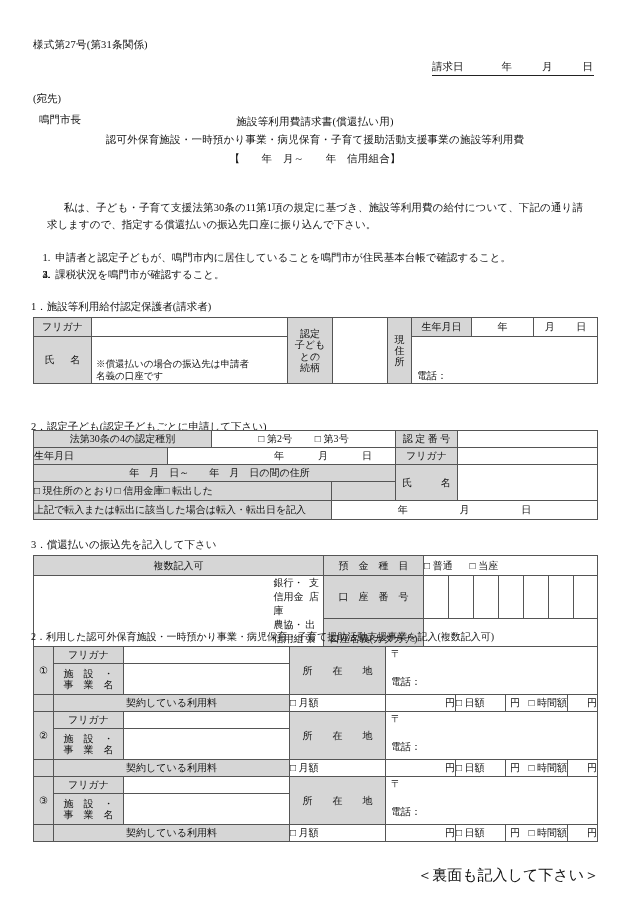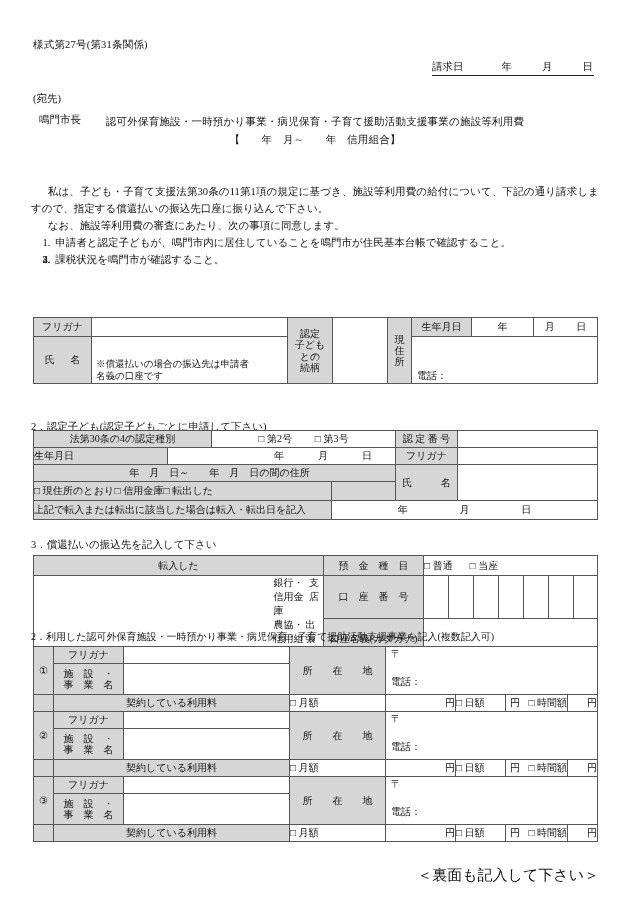--- a/index.html
+++ b/index.html
@@ -69,21 +69,21 @@
   .title-block .t3 { letter-spacing: .2px; }
 
   
   .statement {
     position: absolute;
     left: 31px; top: 183px;
     width: 568px;
     font-size: 10.5px;
     line-height: 1.62;
   }
-  .statement p { margin: 0; text-align: justify; }
+  .statement p { margin: 16px; text-align: justify; }
   .statement .indent1 { text-indent: 1.6em; }
   .statement ol {
     margin: 0;
     padding: 0;
     list-style: none;
   }
   .statement ol li {
     padding-left: 2.3em;
     position: relative;
   }
@@ -165,35 +165,36 @@
     <span class="cd-m">月</span>
     <span class="cd-d">日</span>
   </div>
 
   <div class="addressee">
     <span>(宛先)</span>
     <span class="mayor">鳴門市長</span>
   </div>
 
   <div class="title-block">
+    <div class="t1">施設等利用費請求書(償還払い用)</div>
     <div class="t2">認可外保育施設・一時預かり事業・病児保育・子育て援助活動支援事業の施設等利用費</div>
     <div class="t3">【　　年　月～　　年　信用組合】</div>
   </div>
 
   <div class="statement">
     <p class="indent1">私は、子ども・子育て支援法第30条の11第1項の規定に基づき、施設等利用費の給付について、下記の通り請求しますので、指定する償還払いの振込先口座に振り込んで下さい。</p>
-    <p class="indent1">なお、施設等利用費の審査にあたり、次の事項に同意します。</p>
     <ol>
       <li><span class="num">1.</span><span>申請者と認定子どもが、鳴門市内に居住していることを鳴門市が住民基本台帳で確認すること。</span></li>
       <li><span class="num">2.</span></li>
       <li><span class="num">3.</span></li>
       <li><span class="num">4.</span><span>課税状況を鳴門市が確認すること。</span></li>
     </ol>
   </div>
 
+  <div class="sec-head" style="top:300px">1．施設等利用給付認定保護者(請求者)</div>
 
   <table class="form" style="left:33px; top:317px; width:564px;">
     <colgroup>
       <col style="width:58px">
         <col style="width:196px">
         <col style="width:45px">
       <col style="width:55px">
         <col style="width:24px">
         <col style="width:60px">
       <col style="width:62px">
@@ -311,21 +312,21 @@
       <col style="width:25px">
         <col style="width:25px">
         <col style="width:25px">
         <col style="width:25px">
       <col style="width:25px">
         <col style="width:25px">
         <col style="width:24px">
     </colgroup>
     <tbody>
         <tr>
-      <td class="hd" colspan="2" style="height:19px">転入した</td>
+      <td class="hd" colspan="2" style="height:19px">複数記入可</td>
       <td class="hd">預　金　種　目</td>
       <td class="blank hd-l" colspan="7" style="background:#fff">
         <span class="cb">□ 普通</span>
         <span class="cb" style="margin-left:14px">□ 当座</span>
       </td>
     </tr>
     <tr>
       <td class="blank" rowspan="2" style="border-right:none"></td>
       <td class="blank" rowspan="2" style="border-left:none;padding:0">
         <div style="display:flex;justify-content:space-between;padding:0 4px 0 0">

